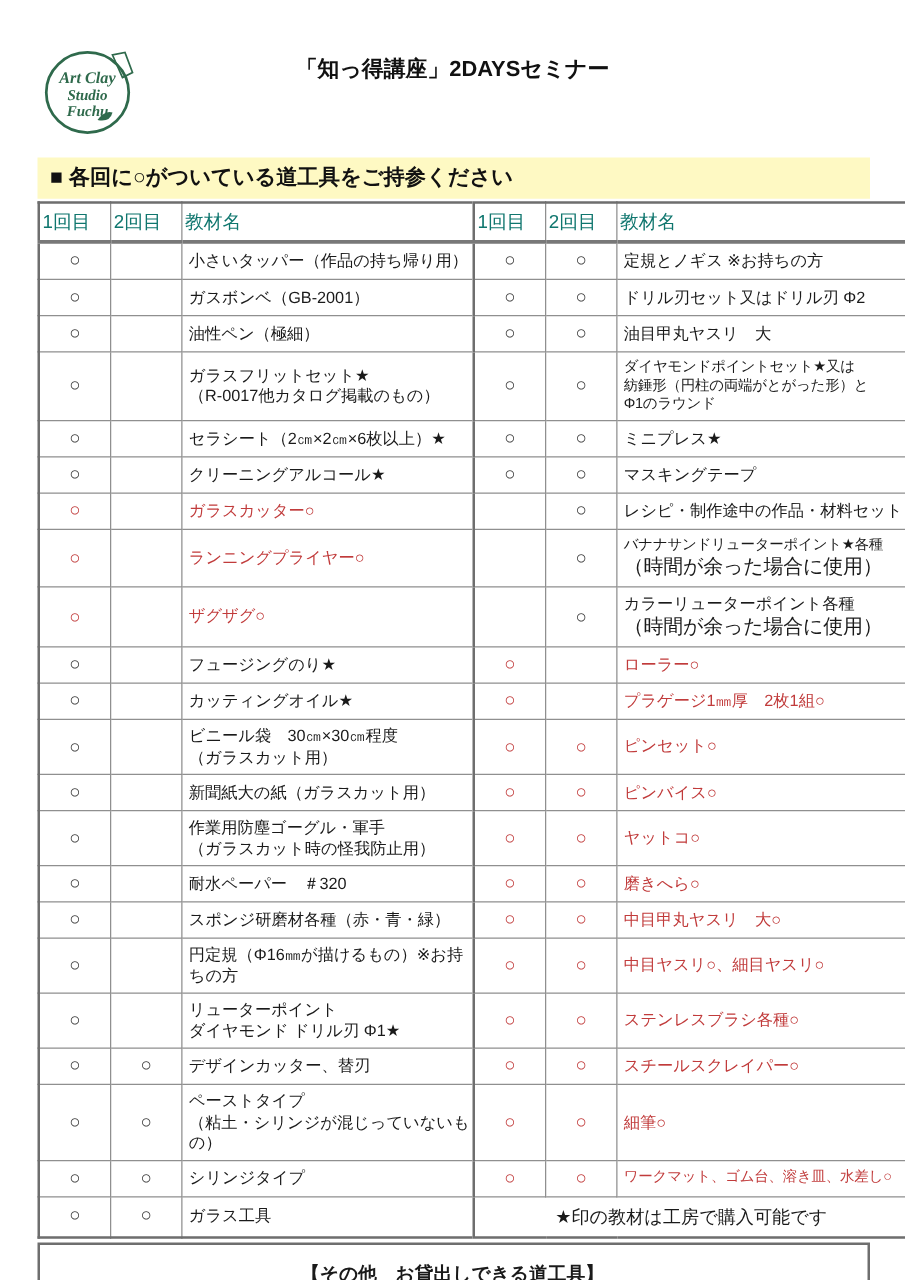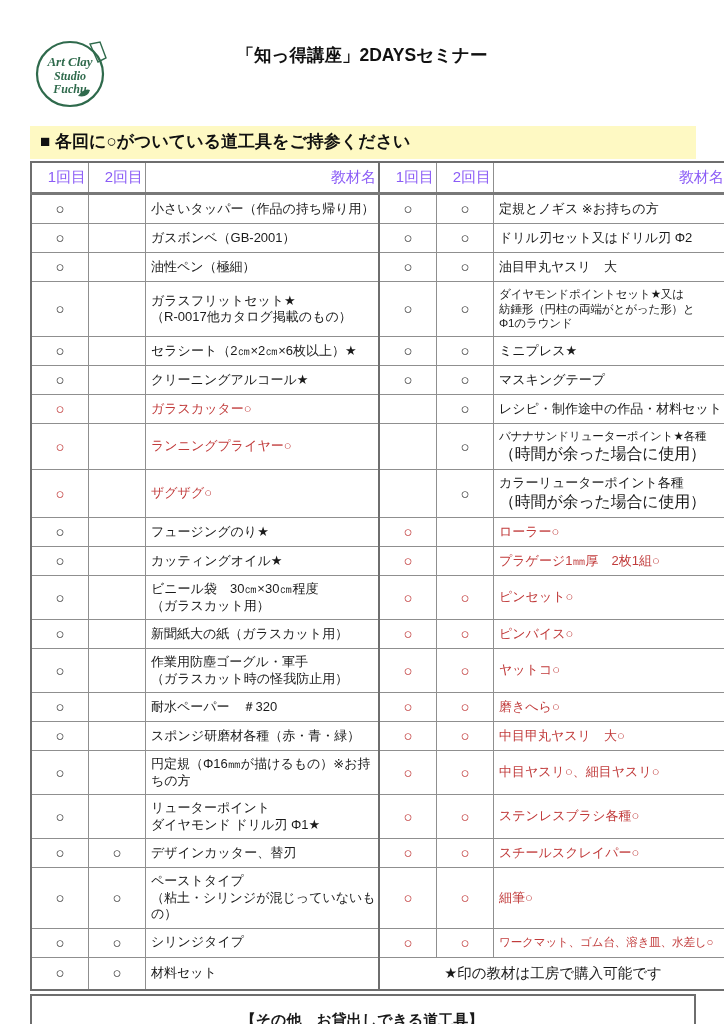--- a/index.html
+++ b/index.html
@@ -15,21 +15,21 @@
     margin:26px 28px 2px 30px;background:#fef9c3;color:#111;
     font-weight:bold;font-size:17px;padding:4px 10px 6px;
   }
   table{
     border-collapse:collapse;margin-left:30px;width:666px;table-layout:fixed;
     border:2px solid #6e6e6e;
   }
   th,td{border:1px solid #8f8f8f;overflow:hidden;}
   thead th{
     border-bottom:3px solid #787878;font-weight:normal;font-size:15px;
-    padding:5px 2px;text-align:right;background:#fff;color:#8b5cf6;
+    padding:5px 2px;text-align:left;background:#fff;color:#0f766e;
   }
   th:nth-child(4),td:nth-child(4){border-left:2px solid #6e6e6e;}
   td.mark{text-align:center;font-size:15px;padding:5px 0;color:#3a3a3a;line-height:1.2;}
   td.name{font-size:13px;padding:5px 2px 5px 5px;line-height:1.27;color:#1a1a1a;}
   td.name.small{font-size:11.6px;letter-spacing:-0.2px;}
   td.mark.red,td.name.red{color:#C13B3B;}
   td.name .sub{display:block;font-size:16px;color:#1a1a1a;letter-spacing:-0.2px;}
   td.note{ text-align:center;font-size:14.5px;padding:6px 2px;color:#1a1a1a;}
   .footer-box{
     margin:3px 28px 0 30px;border:2px solid #6e6e6e;background:#fff;
@@ -234,21 +234,21 @@
         <td class="mark">○</td>
         <td class="mark">○</td>
         <td class="name">シリンジタイプ</td>
         <td class="mark red">○</td>
         <td class="mark red">○</td>
         <td class="name red small">ワークマット、ゴム台、溶き皿、水差し○</td>
       </tr>
       <tr>
         <td class="mark">○</td>
         <td class="mark">○</td>
-        <td class="name">材料セット</td>
+        <td class="name">ガラス工具</td>
         <td class="note" colspan="3">★印の教材は工房で購入可能です</td>
       </tr>
     </tbody>
 </table>
 
 <div class="footer-box">
   <div class="footer-title">【その他　お貸出しできる道工具】</div>
   <div class="footer-line">
     <span>リストの道工具名に</span><span class="footer-red">○印</span><span>のついている道工具、ハンドリューター、ガラス工具</span>
   </div>

